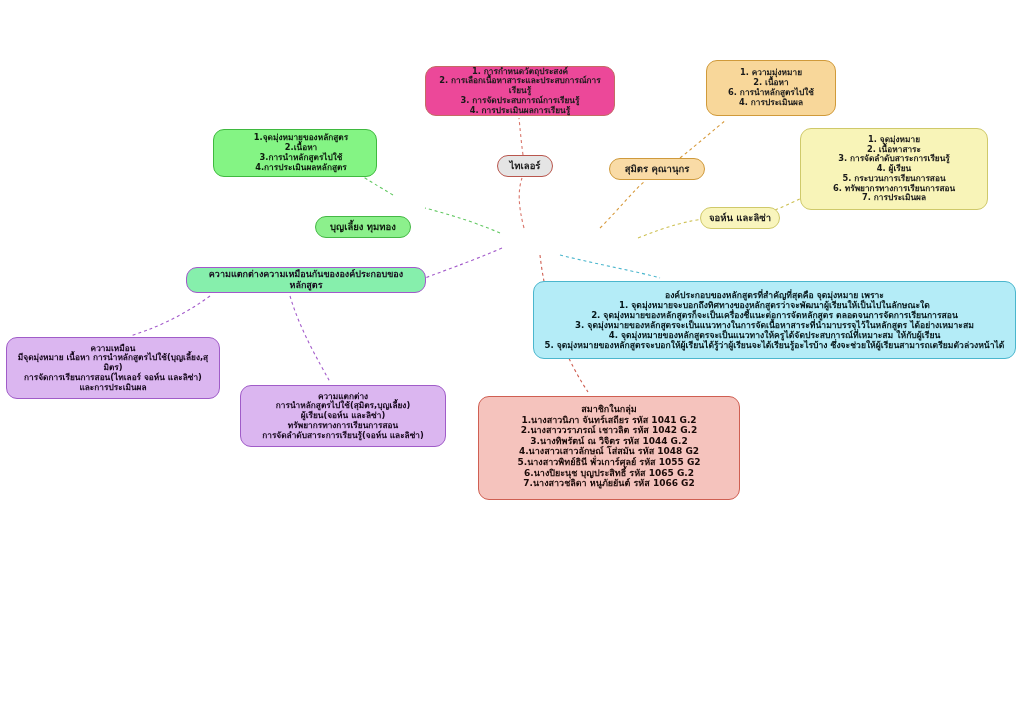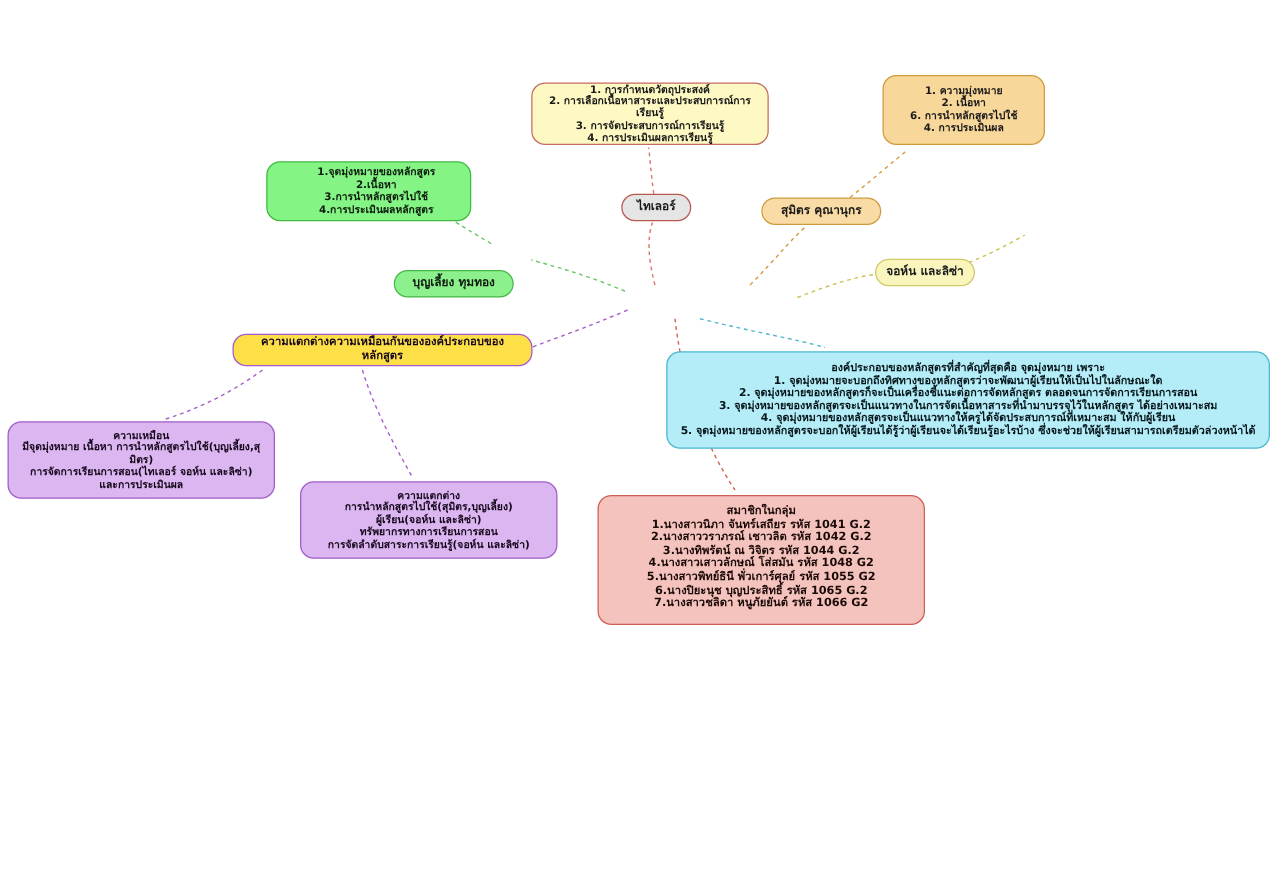--- a/index.html
+++ b/index.html
@@ -40,21 +40,21 @@
   .node.center {
     background: #c8cdf0;
     border-color: #4b4fa8;
     border-width: 1.4px;
     border-radius: 13px;
     font-size: 12.5px;
     font-weight: bold;
     color: #111122;
   }
   .node.pink {
-    background: #fef9c3;
+    background: #ec4899;
     border-color: #c46b63;
     border-radius: 11px;
     font-size: 8.3px;
     color: #1a1a1a;
     font-weight: bold;
   }
   .node.pinklbl {
     background: #e5e5e5;
     border-color: #b9564d;
     border-radius: 11px;
@@ -113,21 +113,21 @@
   }
   .node.purple {
     background: #dbb6f0;
     border-color: #a05cc8;
     border-radius: 11px;
     font-size: 8.3px;
     color: #16081c;
     font-weight: bold;
   }
   .node.purplehdr {
-    background: #fde047;
+    background: #86efac;
     border-color: #a258cb;
     border-radius: 11px;
     font-size: 9px;
     color: #16081c;
     font-weight: bold;
   }
   .node.cyan {
     background: #b4ecf7;
     border-color: #4bb6cd;
     border-radius: 11px;
@@ -187,20 +187,29 @@
   <div class="node orange" style="left:706px; top:60px; width:130px; height:56px;">
     <span class="inner">1.   ความมุ่งหมาย
 2.   เนื้อหา
 6.   การนำหลักสูตรไปใช้
 4.   การประเมินผล</span>
   </div>
   <div class="node orangelbl" style="left:609px; top:158px; width:96px; height:22px;">
     <span class="inner">สุมิตร  คุณานุกร</span>
   </div>
 
+  <div class="node yellow" style="left:800px; top:128px; width:188px; height:82px;">
+    <span class="inner">1. จุดมุ่งหมาย
+2. เนื้อหาสาระ
+3. การจัดลำดับสาระการเรียนรู้
+4. ผู้เรียน
+5. กระบวนการเรียนการสอน
+6. ทรัพยากรทางการเรียนการสอน
+7. การประเมินผล</span>
+  </div>
   <div class="node yellowlbl" style="left:700px; top:207px; width:80px; height:22px;">
     <span class="inner">จอห์น และลิซ่า</span>
   </div>
 
   <div class="node green" style="left:213px; top:129px; width:164px; height:48px;padding-left:18px;">
     <span class="inner">1.จุดมุ่งหมายของหลักสูตร
 2.เนื้อหา
 3.การนำหลักสูตรไปใช้
 4.การประเมินผลหลักสูตร</span>
   </div>

